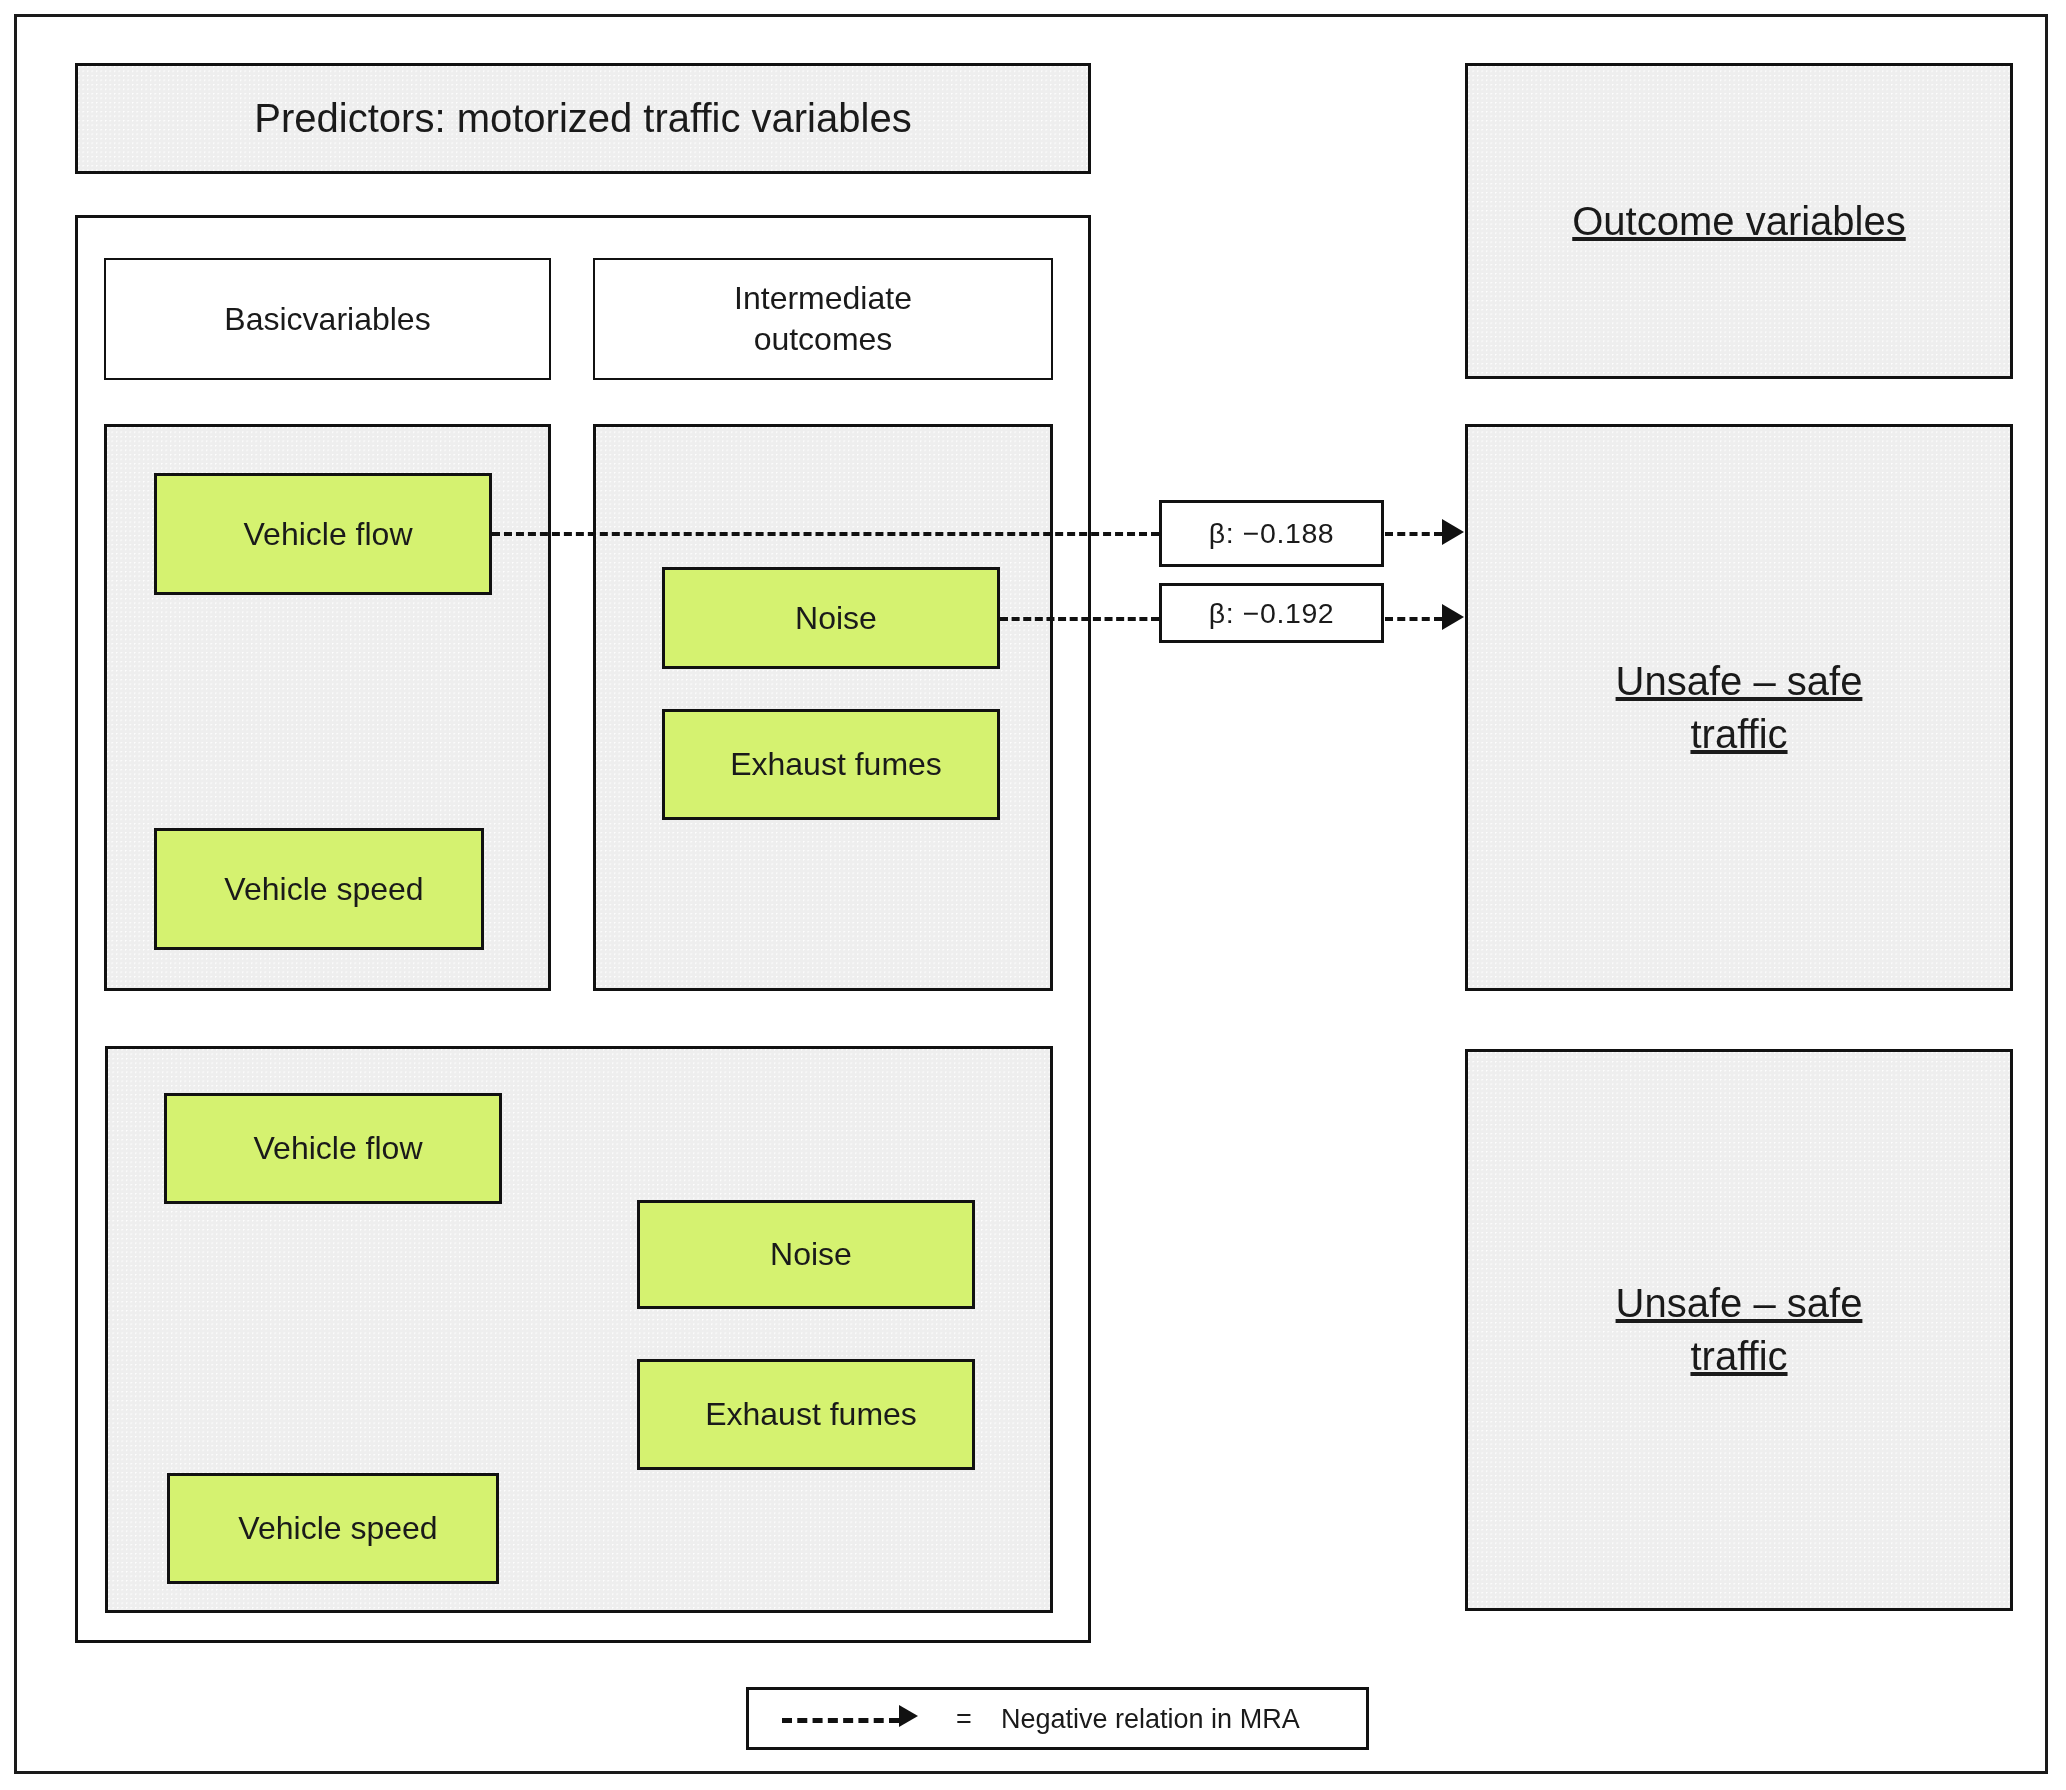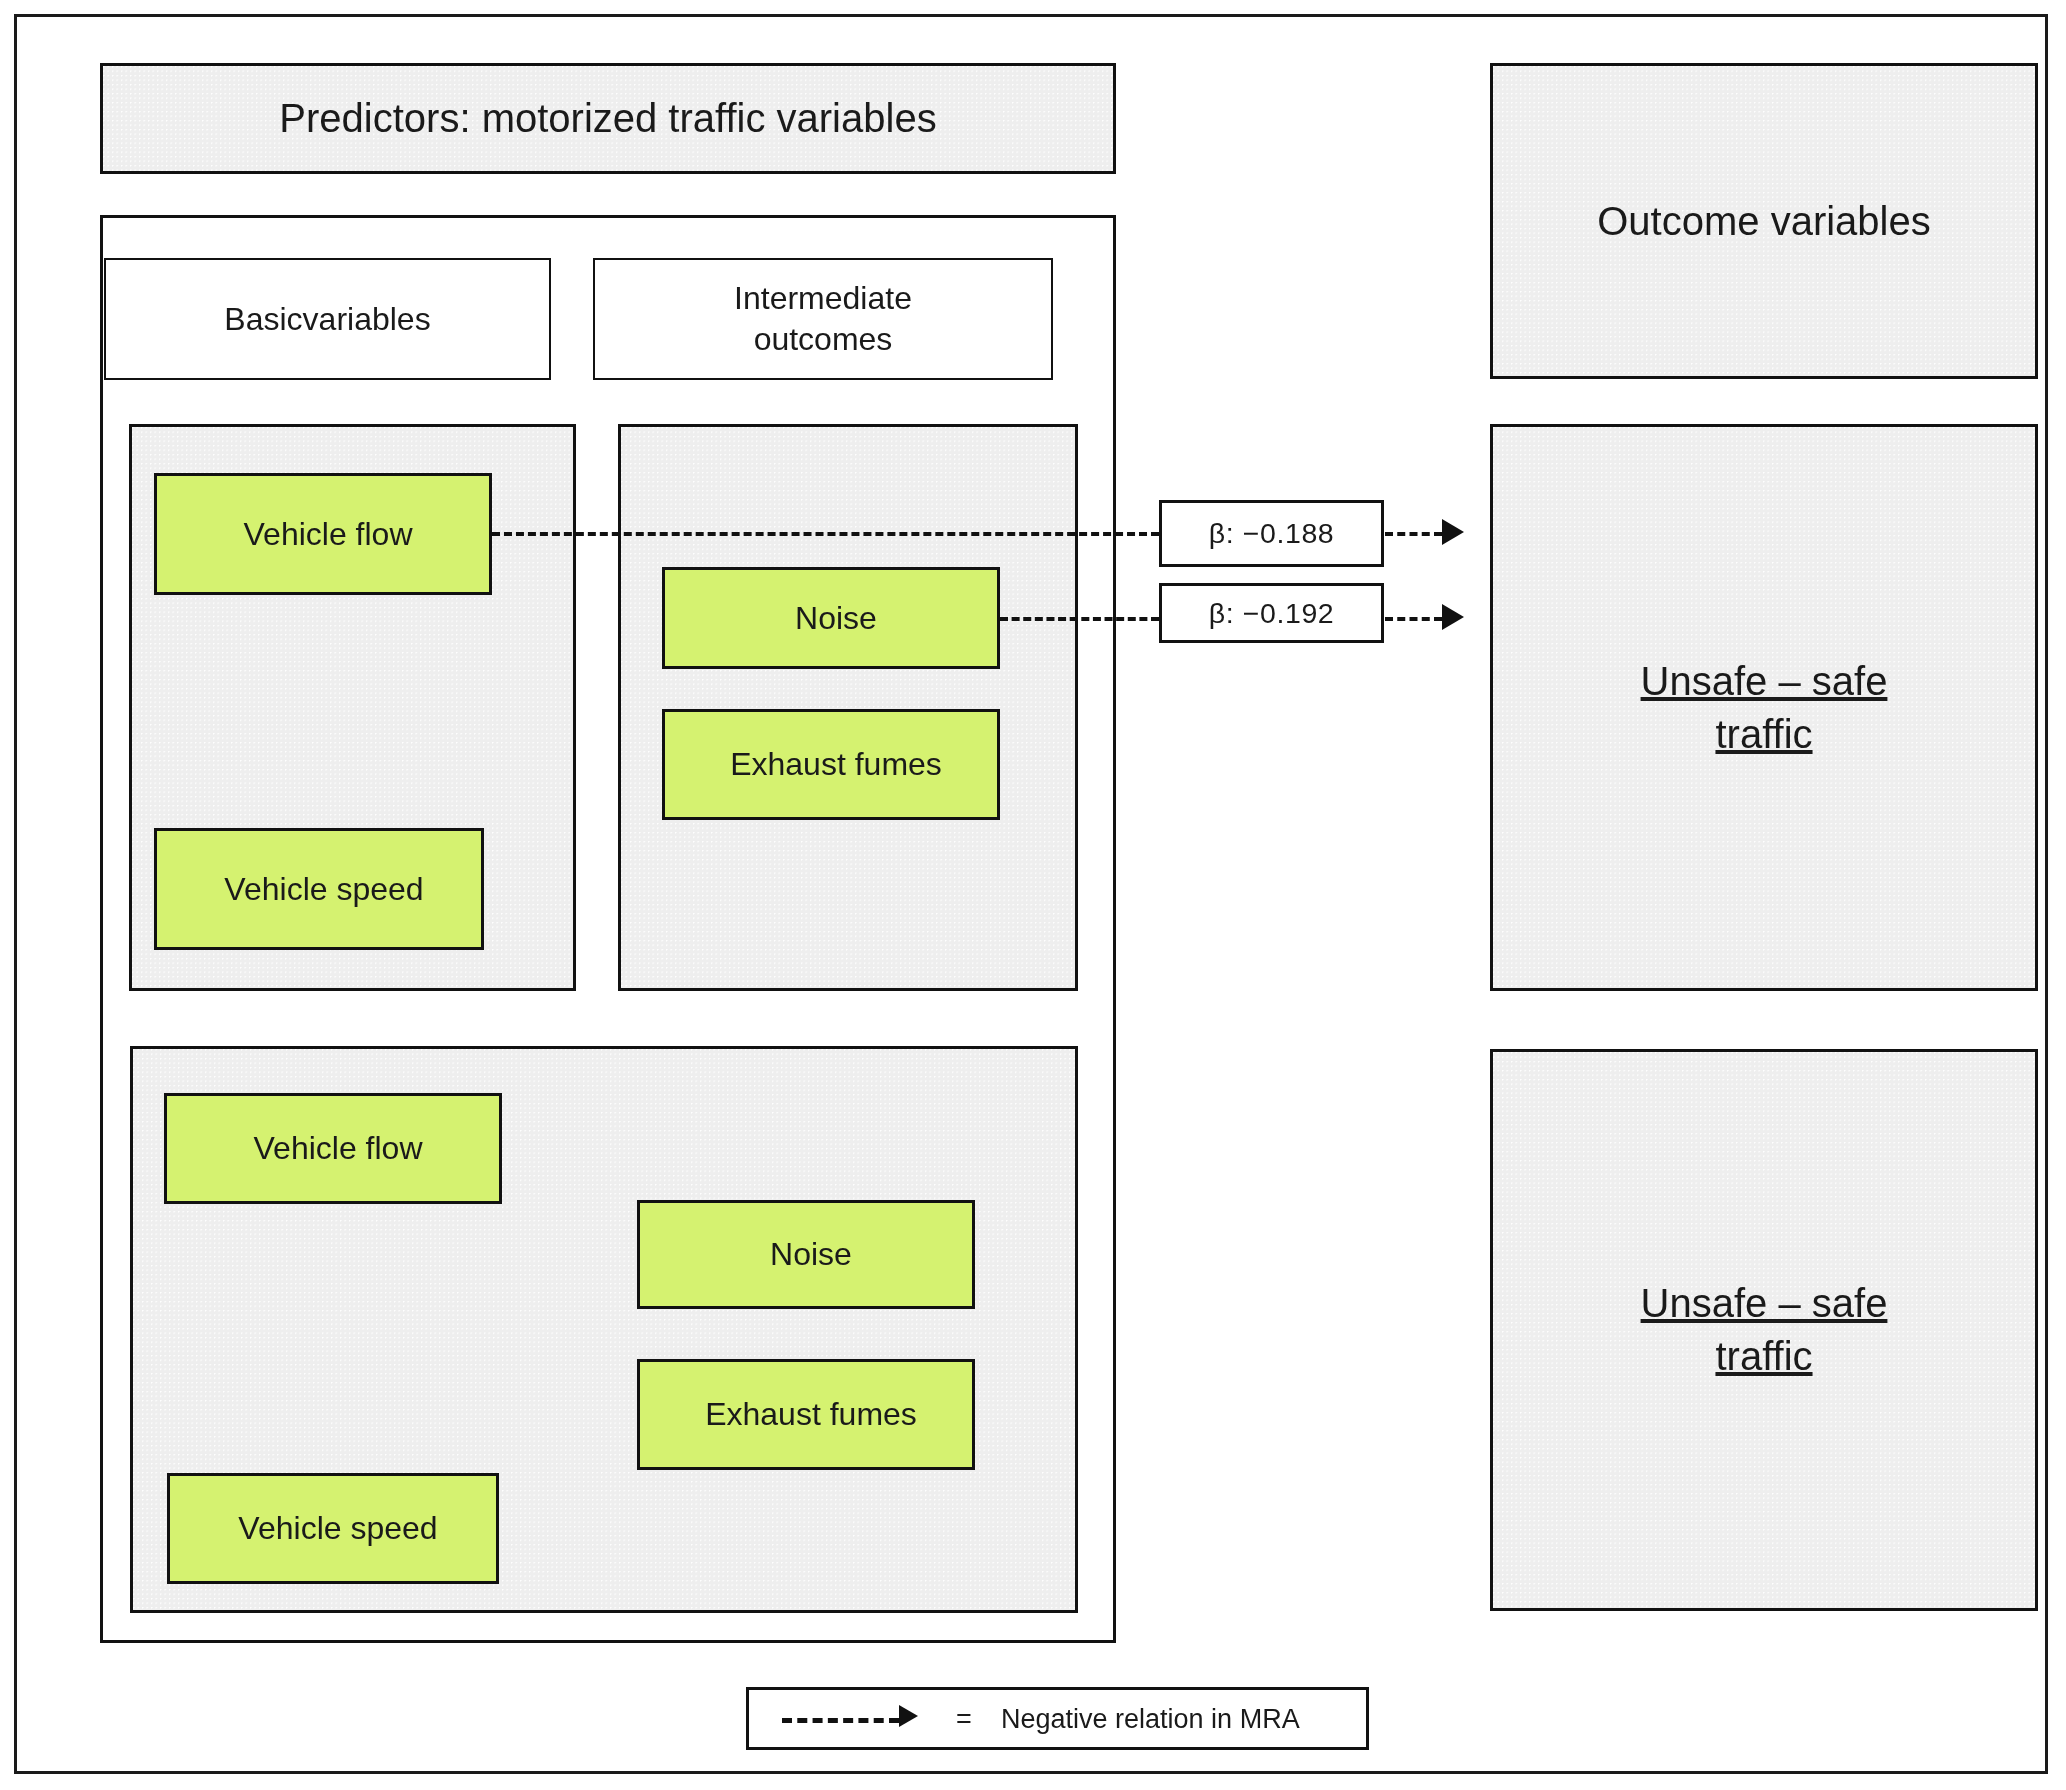--- a/index.html
+++ b/index.html
@@ -47,21 +47,21 @@
   .abox {
     position: absolute;
     box-sizing: border-box;
     display: flex;
     align-items: center;
     justify-content: center;
     text-align: center;
     color: #1a1a1a;
   }
 
-  .bd { border: 3.2px solid #111111; margin-left: 25px; }
+  .bd { border: 3.2px solid #111111; }
   .bd-thin { border: 2.6px solid #111111; }
 
   
   .banner {
     font-size: 40px;
     font-weight: 400;
     letter-spacing: 0px;
   }
 
   
@@ -141,21 +141,21 @@
 <body>
 
 <div id="canvas">
 
   <div class="outer-frame"></div>
 
   <div class="abox bd stipple banner" style="left:75px; top:63px; width:1016px; height:111px;">
     <span>Predictors: motorized traffic variables</span>
   </div>
 
-  <div class="abox bd stipple banner" style="left:1465px; top:63px; width:548px; height:316px;">
+  <div class="abox bd stipple banner" style="left:1465px; top:63px; width:548px; height:316px;text-decoration:underline;">
     <span>Outcome variables</span>
   </div>
 
   <div class="abox bd" style="left:75px; top:215px; width:1016px; height:1428px; background:#ffffff; display:block;"></div>
 
   <div class="abox bd-thin colhead" style="left:104px; top:258px; width:447px; height:122px; flex-direction:row;">
     <span>Basic</span>
     <span>variables</span>
   </div>
 

